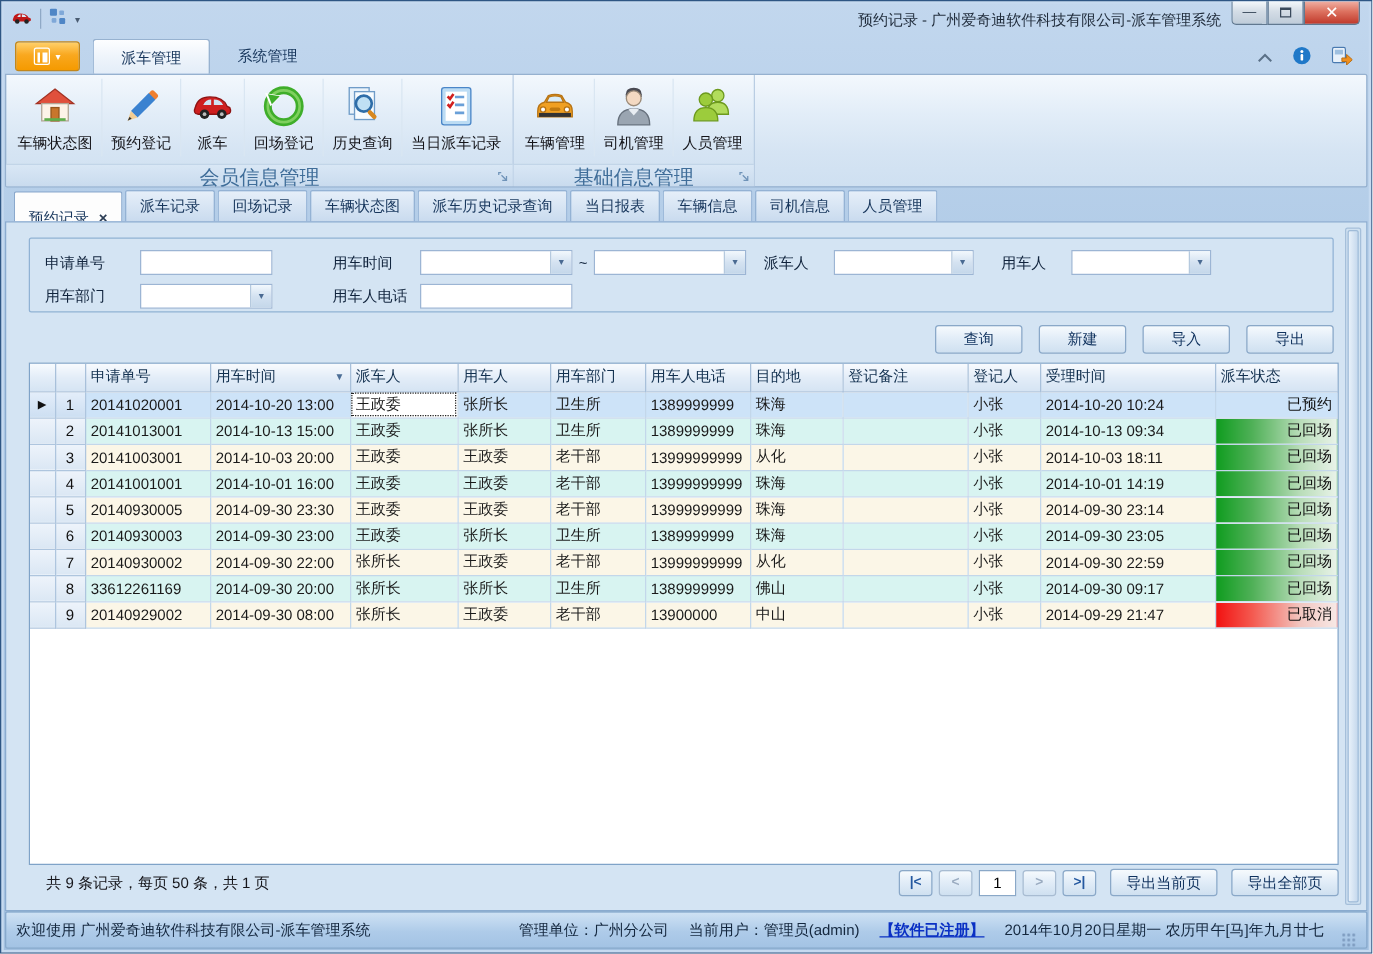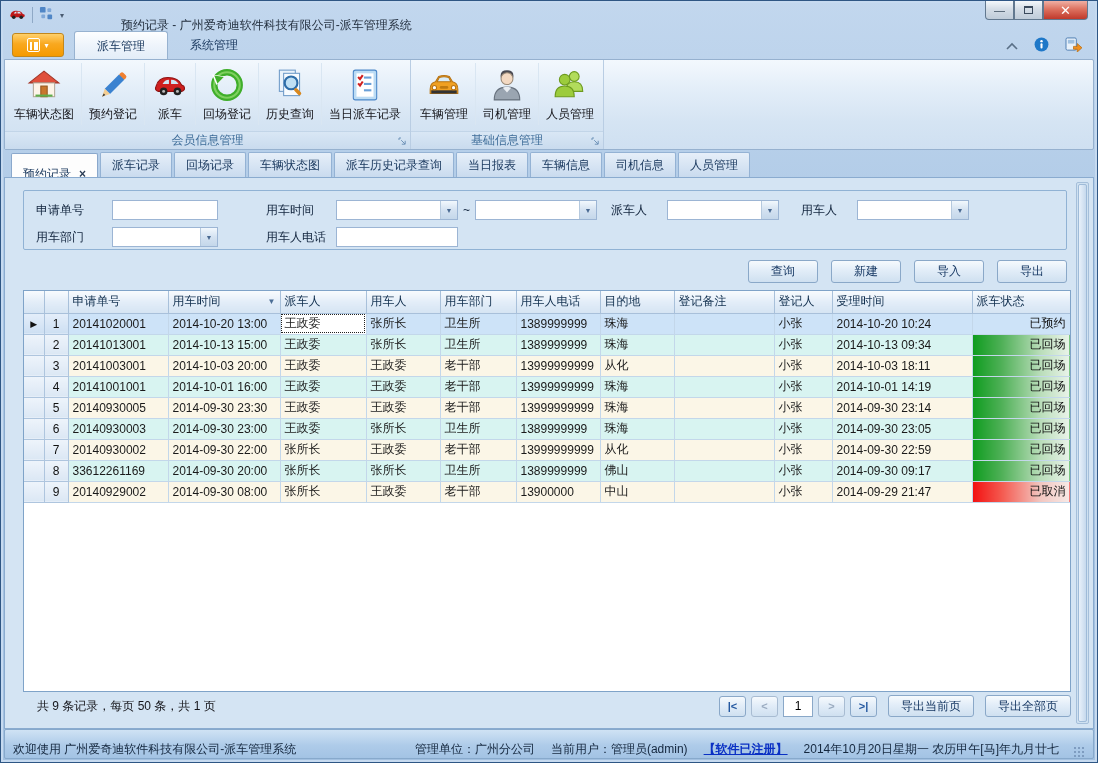--- a/index.html
+++ b/index.html
@@ -6,21 +6,21 @@
   html,body { width:1098px; height:763px; }
   body { font-family:"Liberation Sans","DejaVu Sans",sans-serif; font-size:12px; color:#1a1a1a; }
 
   .window { position:relative; width:1098px; height:763px; border:1px solid #2e5684;
     background:linear-gradient(#c2d7ee,#a9c6e4 40%,#a2c0e0); box-shadow:inset 0 0 0 2px #c6daf0; overflow:hidden; }
 
   
   .titlebar { position:absolute; top:0; left:0; right:0; height:30px; }
   .title-left { position:absolute; left:8px; top:5px; display:flex; align-items:center; gap:6px; }
   .qat-sep { width:1px; height:16px; background:#8fa9c6; }
-  .title-text { position:absolute; left:120px; right:120px; top:16px; text-align:left; color:#1f2b3a; }
+  .title-text { position:absolute; left:120px; right:120px; top:7px; text-align:right; color:#1f2b3a; }
   .win-btns { position:absolute; top:0; right:9px; display:flex; }
   .win-btn { width:29px; height:19px; border:1px solid #5f7globa; border:1px solid #61788f; border-top:none;
     background:linear-gradient(#f4f8fb,#d4dde6 45%,#bfccd9); display:flex; align-items:center; justify-content:center;
     color:#3a4a5c; font-size:11px; }
   .win-btn.first { border-radius:0 0 0 4px; }
   .win-btn.close { width:45px; border-radius:0 0 4px 0;
     background:linear-gradient(#f0b0a4,#dd7260 45%,#c0392b); color:#fff; font-weight:bold; font-size:13px; }
   .max-glyph { width:9px; height:8px; border:1px solid #3a4a5c; border-top-width:2px; background:transparent; }
 
   
@@ -41,21 +41,21 @@
   
   .ribbon { position:absolute; top:58px; left:3px; right:3px; height:91px;
     background:linear-gradient(#f3f8fd,#e2edf8 35%,#d5e4f3 70%,#cfe0f1); border:1px solid #96b1cf; border-radius:0 2px 2px 2px;
     display:flex; }
   .rgroup { position:relative; display:flex; flex-direction:column; border-right:1px solid #b9cde3; }
   .rbtns { flex:1; display:flex; align-items:flex-start; padding:3px 2px 0; }
   .rbtn { display:flex; flex-direction:column; align-items:center; padding:4px 7px 2px; min-width:50px; border-right:1px solid #d9e6f2; }
   .rbtn:last-child { border-right:none; }
   .ricon { width:36px; height:36px; display:flex; align-items:center; justify-content:center; }
   .rlabel { margin-top:3px; color:#15151a; white-space:nowrap; }
-  .rgrouplabel { height:18px; text-align:center; color:#3f6d99; font-size:12px; position:relative;
+  .rgrouplabel { height:18px; text-align:center; color:#3f6d99; font-size:16px; position:relative;
     background:linear-gradient(#d9e7f5,#c9dbee); border-top:1px solid #c2d5e8; }
   .dlaunch { position:absolute; right:3px; bottom:3px; line-height:0; }
 
   
   .doctabs { position:absolute; top:152px; left:3px; right:3px; height:25px; display:flex; align-items:flex-end; padding-left:7px; }
   .dtab { margin-right:2px; padding:4px 11px 3px; height:26px; white-space:nowrap; color:#17365c;
     background:linear-gradient(#e6eff9,#c8daee); border:1px solid #94b2d4; border-radius:2px 2px 0 0; border-bottom:none; }
   .dtab.active { height:25px; padding-top:12px; background:#fdfdfd; border-color:#8aa8cc; }
   .dclose { margin-left:8px; font-weight:bold; color:#2b3d55; }
 
@@ -103,21 +103,21 @@
   .summary { color:#15151a; margin-left:14px; }
   .pager { margin-left:auto; display:flex; align-items:center; gap:5px; }
   .pbtn { width:27px; height:21px; border:1px solid #8aa8c8; border-radius:3px; color:#2458a0; font-weight:bold; font-size:11px;
     background:linear-gradient(#f6fafd,#e2edf8 45%,#cfe0f0); display:flex; align-items:center; justify-content:center; }
   .pbtn.disabled { color:#9aabc0; border-color:#a8bcd2; }
   .pinput { width:30px; height:21px; border:1px solid #8aa8c8; text-align:center; font:inherit; background:#fff; }
   .pager .btn { height:22px; margin-left:6px; min-width:76px; }
 
   
   .statusbar { position:absolute; left:3px; right:3px; bottom:3px; height:30px; border:1px solid #87a9cc; border-radius:2px;
-    background:linear-gradient(#cfe2f4,#aecbe9 55%,#a3c3e4); display:flex; align-items:flex-end; padding:0 8px; color:#14273e; }
+    background:linear-gradient(#cfe2f4,#aecbe9 55%,#a3c3e4); display:flex; align-items:center; padding:0 8px; color:#14273e; }
   .sb-spacer { flex:1; }
   .sb-item { margin-left:16px; white-space:nowrap; }
   .sb-link { color:#0a30c4; font-weight:bold; text-decoration:underline; }
   .grip { margin-left:14px; width:12px; height:12px;
     background-image:radial-gradient(#7e9cc0 1px, transparent 1.3px); background-size:4px 4px; align-self:flex-end; }
 </style>
 </head>
 <body>
 
 <div class="window">

